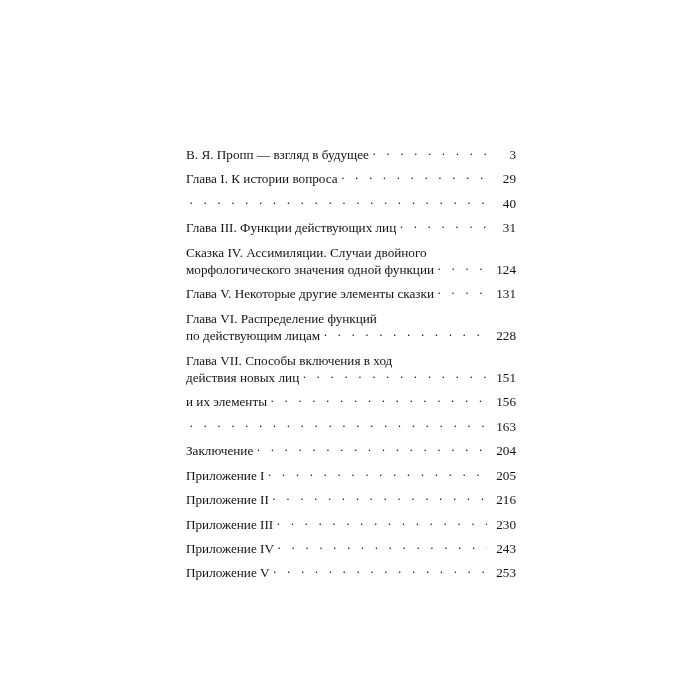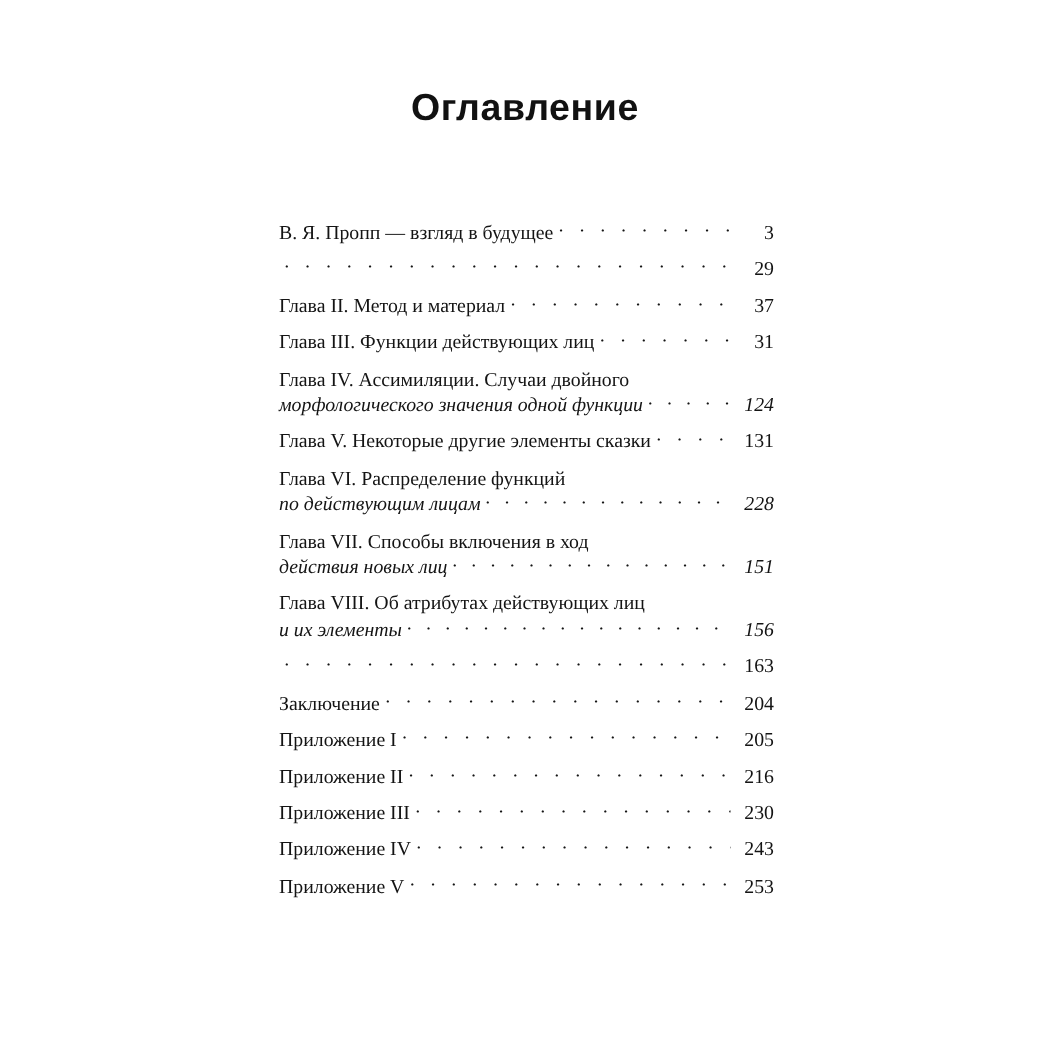--- a/index.html
+++ b/index.html
@@ -70,70 +70,68 @@
     flex: 1 1 auto;
   }
   .page-num {
     flex: 0 0 auto;
     text-align: right;
     min-width: 26px;
     white-space: nowrap;
   }
   .row-second {
     margin-top: 1px;
-    font-style: italic;
   }
 </style>
 </head>
 <body>
 
 <div class="page">
 
-  <h1 class="toc-title">Оглавление</h1>
 
   <div class="toc-list">
       <div class="toc-entry">
         <div class="rows">
           <div class="row">
             <span class="label">В. Я. Пропп — взгляд в будущее</span>
             <span class="dots">· · · · · · · · · · · · · · · · · · · · · · · · · · · · · · · · · · · · · · · · · · · · · · · · · · · ·</span>
             <span class="page-num">3</span>
           </div>
         </div>
       </div>
       <div class="toc-entry">
         <div class="rows">
           <div class="row">
+            <span class="label">Глава I. К истории вопроса</span>
             <span class="dots">· · · · · · · · · · · · · · · · · · · · · · · · · · · · · · · · · · · · · · · · · · · · · · · · · · · ·</span>
             <span class="page-num">29</span>
           </div>
         </div>
       </div>
       <div class="toc-entry">
         <div class="rows">
           <div class="row">
-            <span class="label">Глава II. Метод и материал</span>
-            <span class="dots">· · · · · · · · · · · · · · · · · · · · · · · · · · · · · · · · · · · · · · · · · · · · · · · · · · · ·</span>
-            <span class="page-num">37</span>
+            <span class="dots">· · · · · · · · · · · · · · · · · · · · · · · · · · · · · · · · · · · · · · · · · · · · · · · · · · · ·</span>
+            <span class="page-num">40</span>
           </div>
         </div>
       </div>
       <div class="toc-entry">
         <div class="rows">
           <div class="row">
             <span class="label">Глава III. Функции действующих лиц</span>
             <span class="dots">· · · · · · · · · · · · · · · · · · · · · · · · · · · · · · · · · · · · · · · · · · · · · · · · · · · ·</span>
             <span class="page-num">31</span>
           </div>
         </div>
       </div>
       <div class="toc-entry">
         <div class="rows">
           <div class="row">
-            <span class="label">Глава IV. Ассимиляции. Случаи двойного</span>
+            <span class="label">Сказка IV. Ассимиляции. Случаи двойного</span>
             <span class="spacer"></span>
           </div>
           <div class="row row-second">
             <span class="label">морфологического значения одной функции</span>
             <span class="dots">· · · · · · · · · · · · · · · · · · · · · · · · · · · · · · · · · · · · · · · · · · · · · · · · · · · ·</span>
             <span class="page-num">124</span>
           </div>
         </div>
       </div>
       <div class="toc-entry">
@@ -166,24 +164,20 @@
           </div>
           <div class="row row-second">
             <span class="label">действия новых лиц</span>
             <span class="dots">· · · · · · · · · · · · · · · · · · · · · · · · · · · · · · · · · · · · · · · · · · · · · · · · · · · ·</span>
             <span class="page-num">151</span>
           </div>
         </div>
       </div>
       <div class="toc-entry">
         <div class="rows">
-          <div class="row">
-            <span class="label">Глава VIII. Об атрибутах действующих лиц</span>
-            <span class="spacer"></span>
-          </div>
           <div class="row row-second">
             <span class="label">и их элементы</span>
             <span class="dots">· · · · · · · · · · · · · · · · · · · · · · · · · · · · · · · · · · · · · · · · · · · · · · · · · · · ·</span>
             <span class="page-num">156</span>
           </div>
         </div>
       </div>
       <div class="toc-entry">
         <div class="rows">
           <div class="row">

